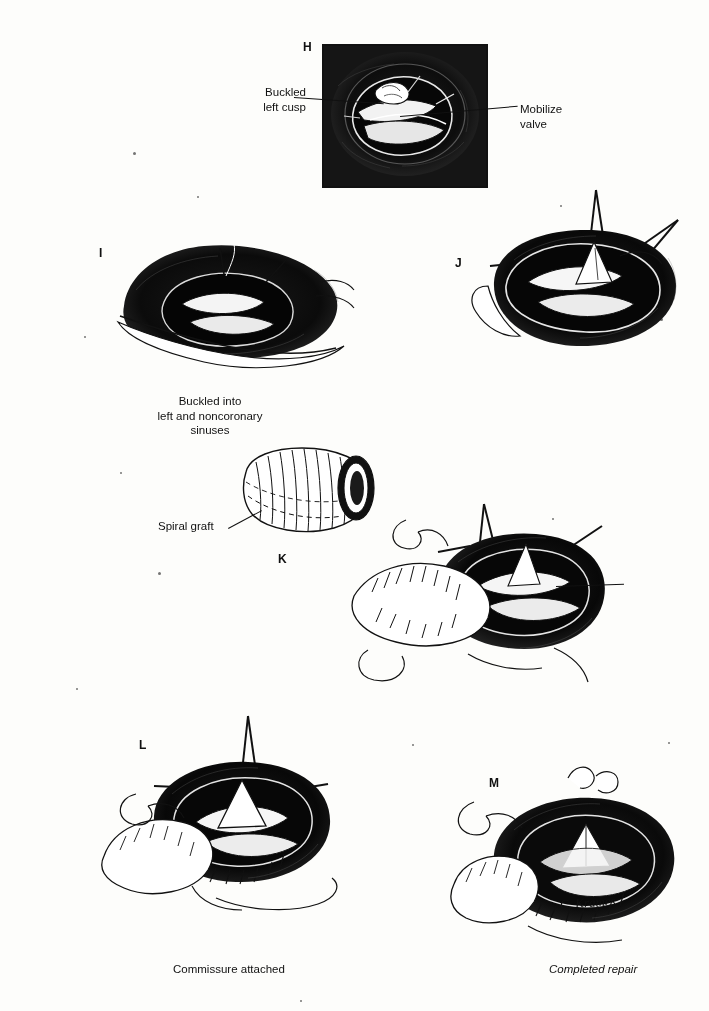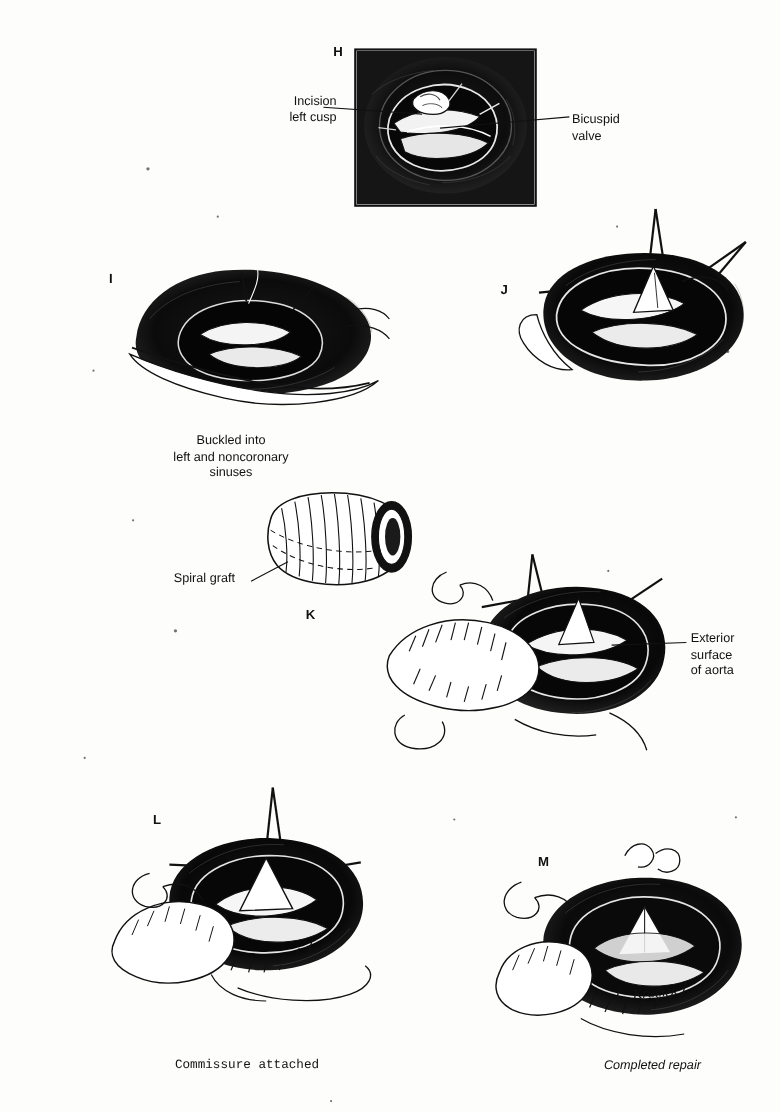--- a/index.html
+++ b/index.html
@@ -141,23 +141,23 @@
         <path d="M140 96 C126 112, 102 120, 78 120" fill="none"></path>
         <path d="M18 96 C28 110, 46 118, 66 122" fill="none"></path>
         <path d="M136 44 C144 56, 146 72, 142 86" fill="none"></path>
       </g>
     </svg>
   </div>
 
   <div class="leader" style="left:294px;top:97px;width:90px;transform:rotate(4deg);"></div>
   <div class="leader" style="left:400px;top:116px;width:118px;transform:rotate(-5deg);"></div>
 
-  <div class="caption right" style="left:228px;top:85px;width:78px;">Incision
+  <div class="caption right" style="left:228px;top:85px;width:78px;">Buckled
 left cusp</div>
-  <div class="caption left" style="left:520px;top:102px;width:80px;">Bicuspid
+  <div class="caption left" style="left:520px;top:102px;width:80px;">Mobilize
 valve</div>
 
   <div class="panel-letter" style="left:99px;top:246px;">I</div>
 
   <div class="fig" style="left:108px;top:230px;">
     <svg width="250" height="150" viewBox="0 0 250 150">
       <defs>
         <radialGradient id="ibg" cx="50%" cy="50%" r="60%">
           <stop offset="0%" stop-color="#1a1a1a"></stop>
           <stop offset="70%" stop-color="#0b0b0b"></stop>
@@ -312,23 +312,20 @@
       <path d="M120 154 C140 166, 168 172, 194 168" fill="none" stroke="#111" stroke-width="1.2"></path>
       <path d="M206 148 C224 156, 236 168, 240 182" fill="none" stroke="#111" stroke-width="1.2"></path>
       <g stroke="#6f6f6f" stroke-width=".6" opacity=".5" fill="none">
         <path d="M110 62 C134 44, 168 36, 198 38"></path>
         <path d="M244 118 C230 136, 200 148, 172 148"></path>
       </g>
     </svg>
   </div>
 
   <div class="leader" style="left:556px;top:586px;width:68px;transform:rotate(-2deg);"></div>
-  <div class="caption left" style="left:628px;top:574px;width:78px;">Exterior
-surface
-of aorta</div>
 
   <div class="panel-letter" style="left:139px;top:738px;">L</div>
 
   <div class="fig" style="left:96px;top:710px;">
     <svg width="260" height="230" viewBox="0 0 260 230">
       <defs>
         <radialGradient id="lbg" cx="50%" cy="45%" r="62%">
           <stop offset="0%" stop-color="#1b1b1b"></stop>
           <stop offset="70%" stop-color="#080808"></stop>
           <stop offset="100%" stop-color="#242424"></stop>
@@ -375,21 +372,21 @@
       <path d="M52 96 C68 90, 82 96, 88 108" fill="none" stroke="#111" stroke-width="1.2"></path>
       <path d="M120 188 C148 200, 192 204, 222 194 C240 188, 246 176, 236 168" fill="none" stroke="#111" stroke-width="1.2"></path>
       <path d="M96 176 C104 192, 124 200, 146 200" fill="none" stroke="#111" stroke-width="1.1"></path>
       <g stroke="#6f6f6f" stroke-width=".6" opacity=".5" fill="none">
         <path d="M76 84 C100 64, 132 56, 162 58"></path>
         <path d="M222 134 C208 152, 180 166, 152 168"></path>
       </g>
     </svg>
   </div>
 
-  <div class="caption left" style="left:159px;top:962px;width:200px;font-family:Liberation Mono, monospace;">Commissure attached</div>
+  <div class="caption left" style="left:173px;top:962px;width:200px;">Commissure attached</div>
 
   <div class="panel-letter" style="left:489px;top:776px;">M</div>
 
   <div class="fig" style="left:440px;top:762px;">
     <svg width="250" height="190" viewBox="0 0 250 190">
       <defs>
         <radialGradient id="mbg" cx="52%" cy="46%" r="60%">
           <stop offset="0%" stop-color="#1e1e1e"></stop>
           <stop offset="70%" stop-color="#0a0a0a"></stop>
           <stop offset="100%" stop-color="#262626"></stop>

